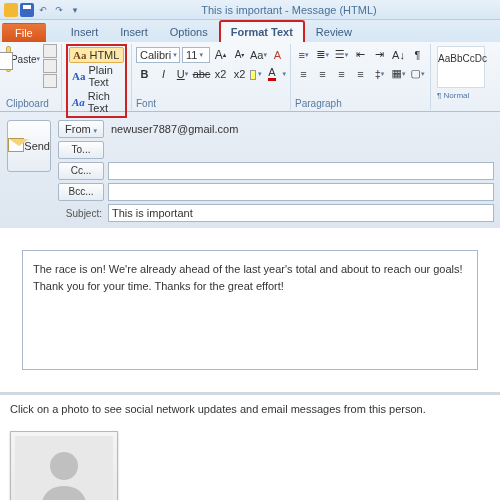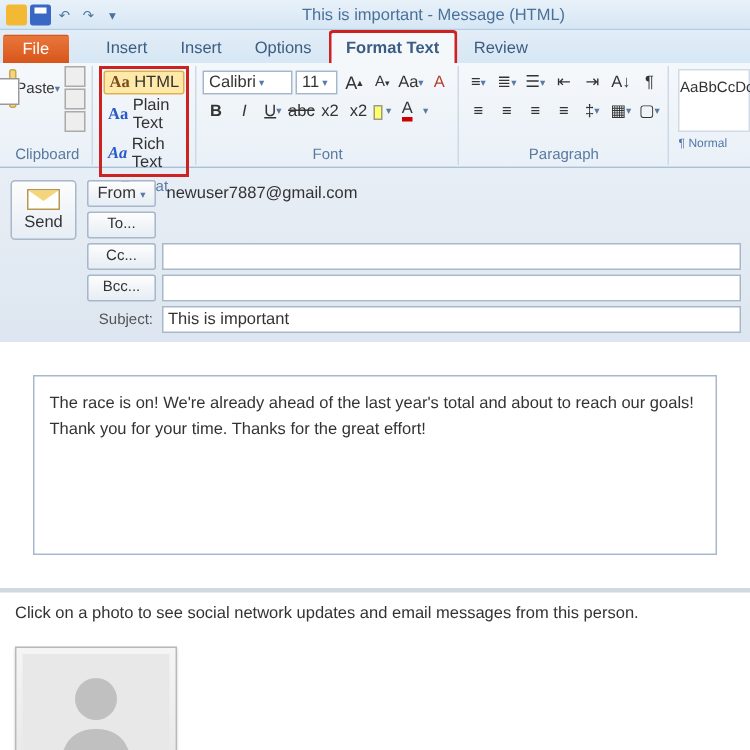--- a/index.html
+++ b/index.html
@@ -10,21 +10,21 @@
 .qat-btn.save{background:#3a66c4;width:14px;height:14px;border-radius:2px;position:relative}
 .qat-btn.save::after{content:"";position:absolute;width:8px;height:4px;background:#fff;top:2px;left:3px}
 .title-text{flex:1;text-align:center;color:#4a719a;font-size:11px}
 .tabs{height:22px;background:linear-gradient(#e2edf7,#d7e7f5);display:flex;align-items:flex-end;padding-left:2px;gap:0}
 .tab{padding:4px 10px;color:#3c5d82;cursor:pointer;border:1px solid transparent;border-bottom:none;position:relative}
 .tab.file{background:linear-gradient(#e8763b,#d8551a);color:#fff;border-radius:2px 2px 0 0;margin-right:14px;padding:3px 12px}
 .tab.active{background:#f5f8fb;border:2px solid #c22;border-bottom:none;border-radius:3px 3px 0 0;color:#3c5d82;font-weight:700}
 .ribbon{height:70px;background:linear-gradient(#f5f8fb,#e9f0f7);border-bottom:1px solid #aac1d8;display:flex;padding:2px 2px 0 2px}
 .group{border-right:1px solid #cdd9e6;padding:0 4px;display:flex;flex-direction:column;justify-content:space-between;height:66px}
 .group-content{display:flex;gap:3px;align-items:flex-start;flex:1}
-.group-label{text-align:center;font-size:10px;color:#5a7aa0;padding:1px 0}
+.group-label{font-size:10px;color:#5a7aa0;padding:1px 0}
 .paste-btn{display:flex;align-items:center;width:34px;padding-top:2px}
 .paste-icon{width:24px;height:26px;background:#f4d57c;border:1px solid #c8a84a;border-radius:2px;position:relative}
 .paste-icon::after{content:"";position:absolute;width:14px;height:16px;background:#fff;border:1px solid #999;bottom:1px;right:-3px}
 .side-btns{display:flex;flex-direction:column;gap:1px}
 .side-btns div{width:14px;height:14px;border:1px solid #aaa;background:#eee;font-size:8px}
 .format-box{border:2px solid #c22;padding:1px;display:flex;flex-direction:column;gap:0}
 .format-item{display:flex;align-items:center;gap:3px;padding:1px 3px;font-size:10px}
 .format-item.active{background:#ffe9a8;border:1px solid #e0b050;border-radius:2px}
 .aa-icon{font-family:serif;font-weight:bold;font-size:11px}
 .aa-icon.brown{color:#7a4a20}
@@ -34,21 +34,21 @@
 .font-row{display:flex;gap:2px;align-items:center}
 .sel{border:1px solid #a3b8cc;background:#fff;padding:1px 3px;font-size:10px;display:flex;align-items:center;gap:2px}
 .dd{font-size:7px;color:#5a7aa0}
 .tbtn{width:17px;height:17px;display:flex;align-items:center;justify-content:center;border:1px solid transparent;font-size:11px}
 .para-ctrl{display:flex;flex-direction:column;gap:2px;padding-top:2px}
 .styles{display:flex;gap:3px;padding:2px;align-items:flex-start}
 .style-box{width:48px;height:42px;border:1px solid #d0dce8;background:#fff;font-size:10px;text-align:center;padding-top:6px}
 .style-lbl{font-size:8px;color:#5078a8;margin-top:3px}
 .addr-area{background:linear-gradient(#e8eef5,#dde6f0);padding:8px 6px 6px 6px;display:flex;gap:6px}
 .send-col{display:flex;flex-direction:column;align-items:center;width:46px}
-.send-btn{border:1px solid #a8b8ca;background:linear-gradient(#fdfdfd,#e6edf4);border-radius:3px;width:44px;height:40px;display:flex;flex-direction:column;align-items:center;justify-content:center;font-size:10px}
+.send-btn{border:1px solid #a8b8ca;background:linear-gradient(#fdfdfd,#e6edf4);border-radius:3px;width:44px;height:52px;display:flex;align-items:center;justify-content:center;font-size:10px}
 .env-icon{width:22px;height:14px;background:#fff;border:1px solid #b89850;position:relative;margin-bottom:2px}
 .env-icon::before{content:"";position:absolute;width:0;height:0;border-left:10px solid transparent;border-right:10px solid transparent;border-top:7px solid #f4d57c;top:0;left:0}
 .fields{flex:1;display:flex;flex-direction:column;gap:3px}
 .field-row{display:flex;gap:4px;align-items:center}
 .field-btn{width:46px;height:18px;border:1px solid #a8b8ca;background:linear-gradient(#fdfdfd,#e6edf4);border-radius:2px;text-align:center;font-size:10px;line-height:16px}
 .field-lbl{width:46px;text-align:right;font-size:10px;color:#555;padding-right:2px}
 .field-input{flex:1;height:18px;border:1px solid #a8b8ca;background:#fff;padding:1px 3px;font-size:10px;display:flex;align-items:center}
 .recip{text-decoration:underline;color:#222}
 .body-area{border:1px solid #a8b8ca;margin:22px;height:120px;padding:10px;background:#fff;font-size:12px;line-height:1.5}
 .sep{height:3px;background:#d0d8e0;margin:0 0px}
@@ -115,21 +115,21 @@
         </div>
       </div>
     </div>
     <div class="group-label">Format</div>
   </div>
 
   <div class="group">
     <div class="group-content">
       <div class="font-ctrl">
         <div class="font-row">
-          <div class="sel" style="width:60px">
+          <div class="sel" style="width:44px">
               <span>Calibri</span>
               <span class="dd">▾</span>
             </div>
           <div class="sel" style="width:28px">
               <span>11</span>
               <span class="dd">▾</span>
             </div>
           <div class="tbtn" style="font-size:12px">A<sup style="font-size:7px">▴</sup></div>
           <div class="tbtn" style="font-size:10px">A<sup style="font-size:6px">▾</sup></div>
           <div class="tbtn">Aa<span class="dd">▾</span></div>

